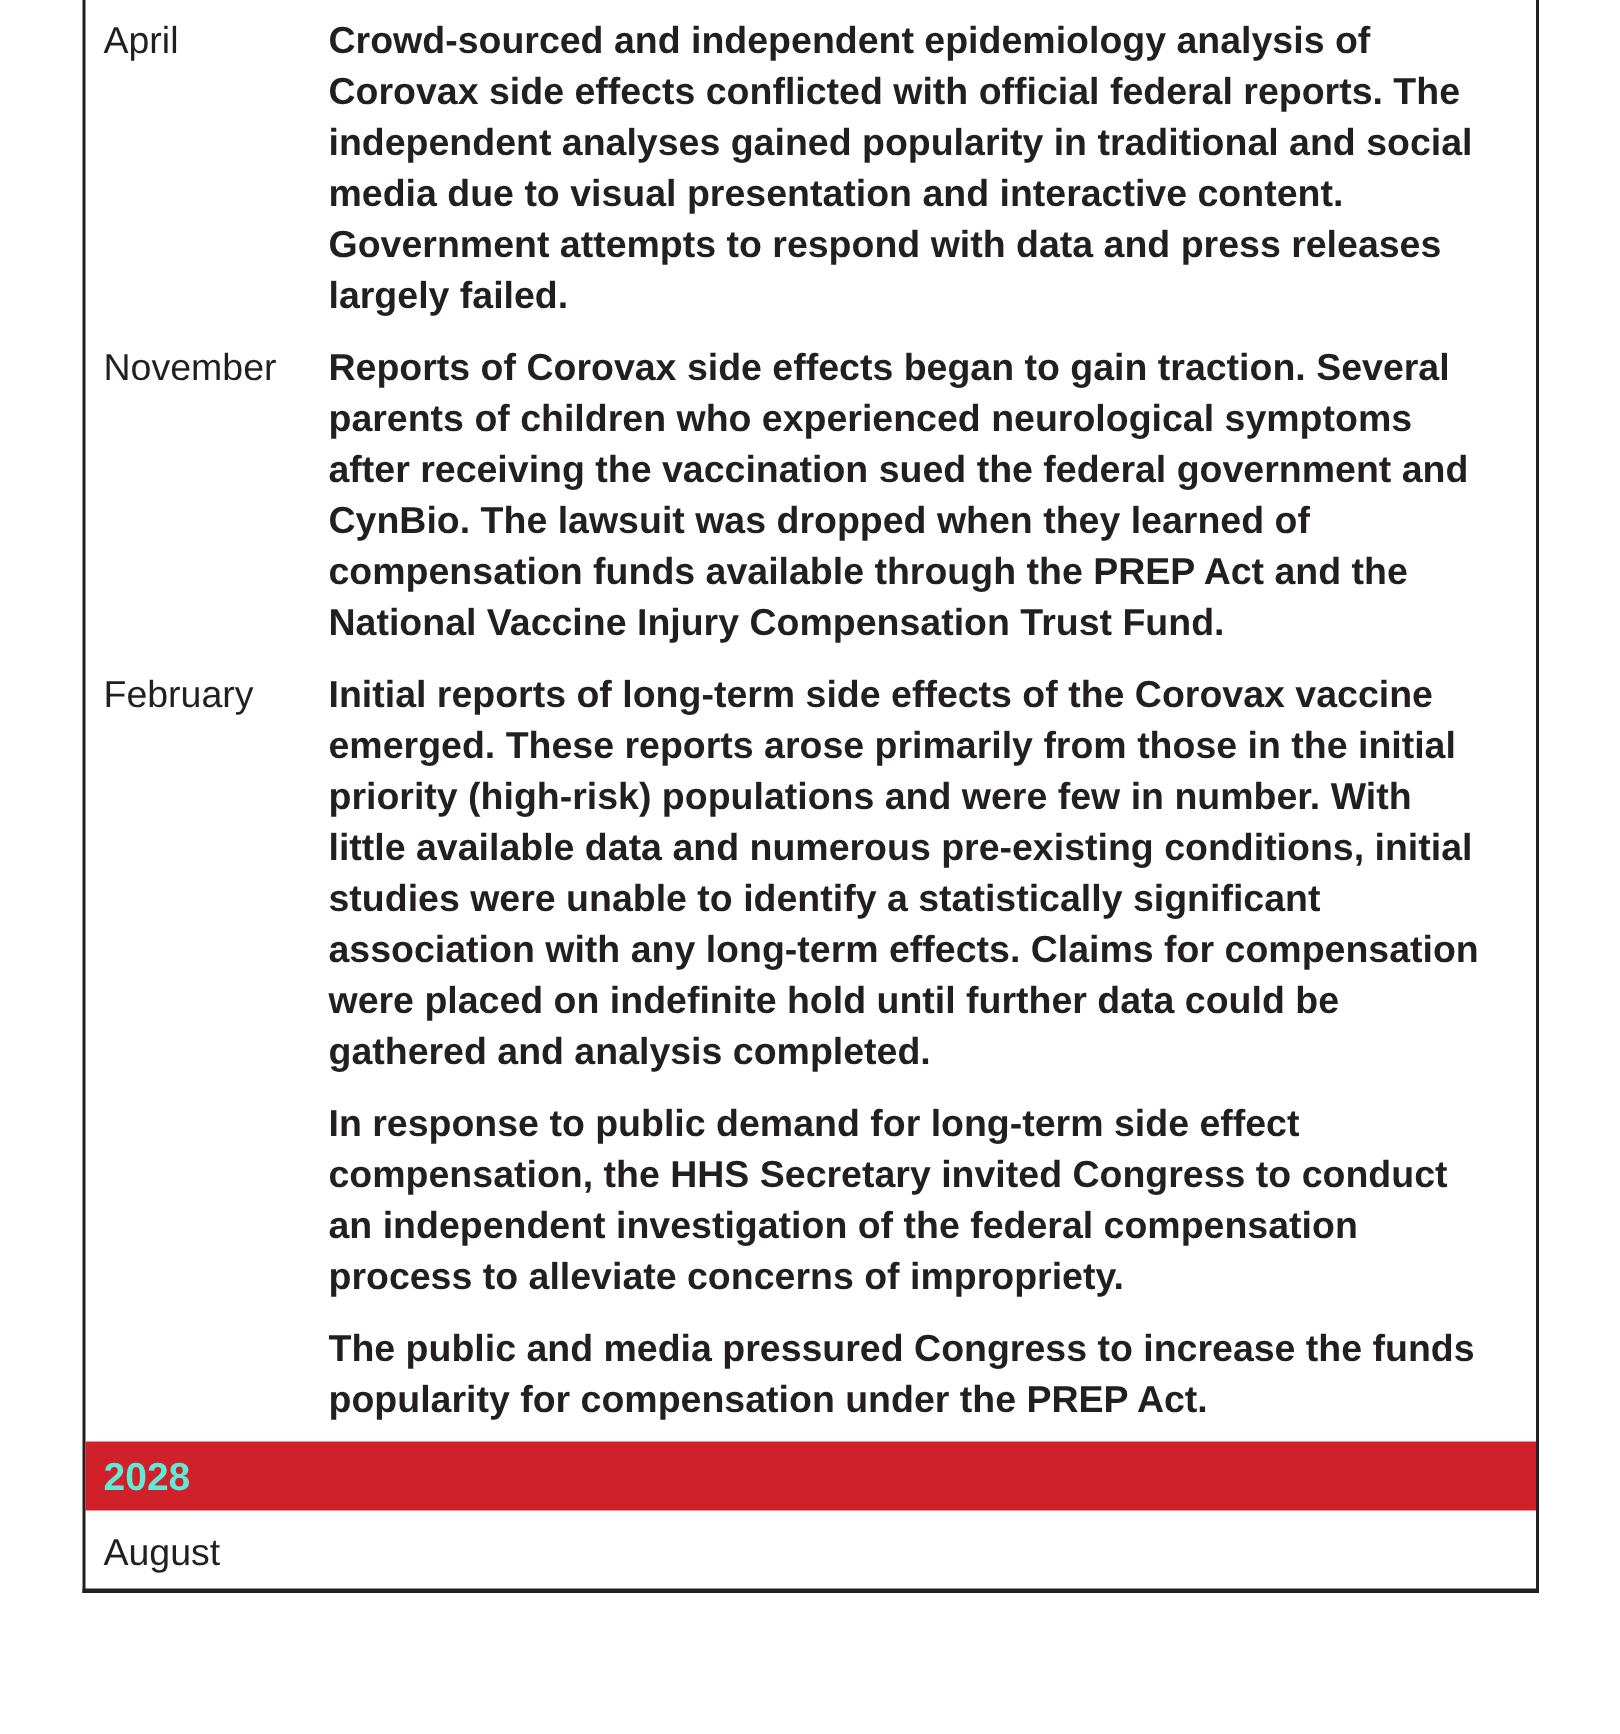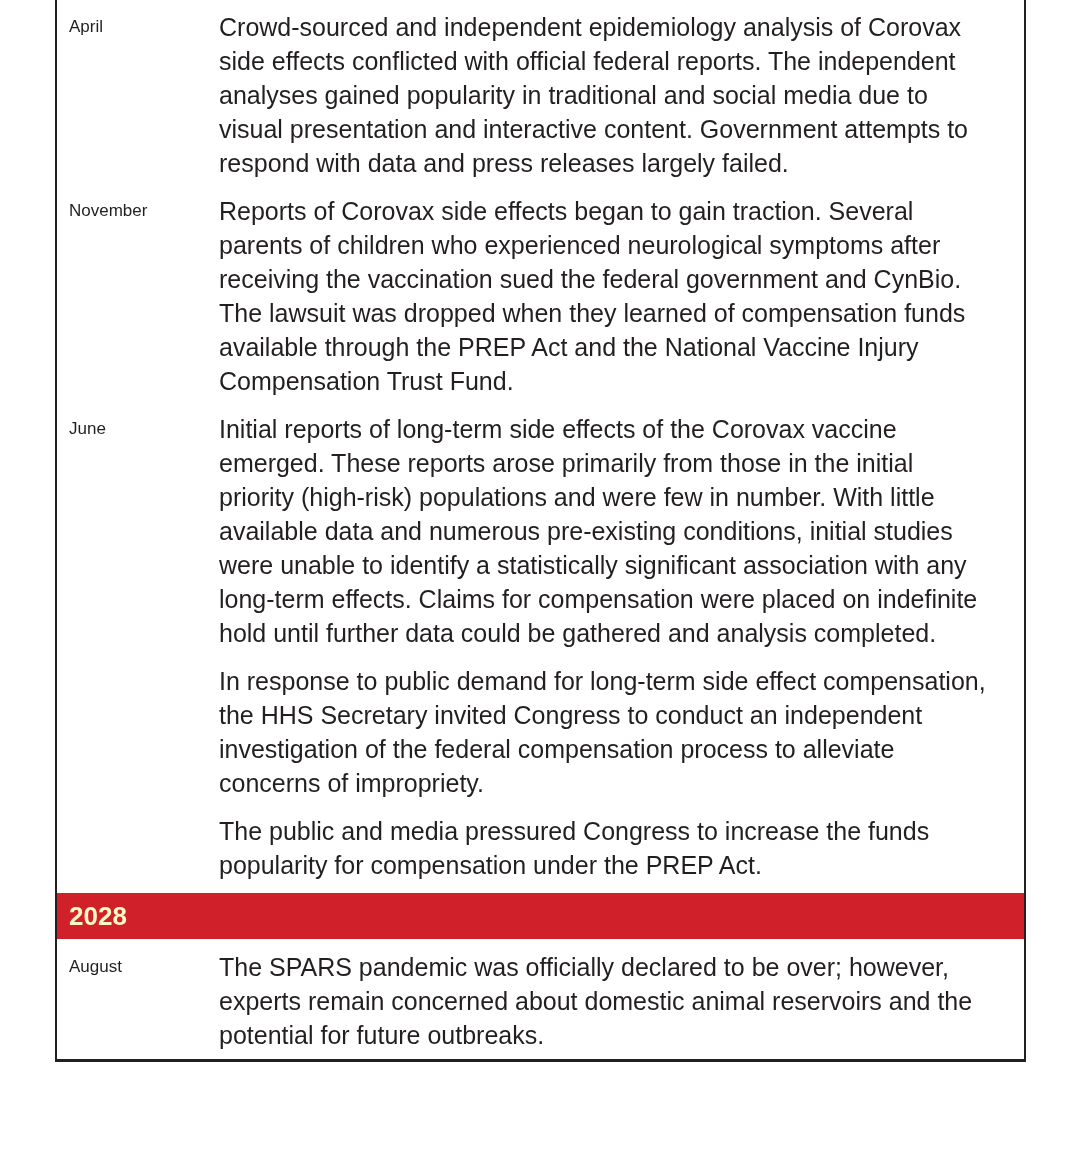--- a/index.html
+++ b/index.html
@@ -30,31 +30,32 @@
     display: flex;
     align-items: flex-start;
     padding: 7px 0;
   }
   .entry-row.first {
     padding-top: 16px;
   }
   .month {
     flex: 0 0 150px;
     padding-left: 12px;
-    font-size: 17px;
+    font-size: 25px;
     line-height: 34px;
   }
   .content {
     flex: 1;
     padding-right: 30px;
     font-size: 25px;
     line-height: 34px;
   }
   .content p {
     margin: 0 0 14px 0;
+    font-weight: bold;
   }
   .content p:last-child {
     margin-bottom: 0;
   }
   .year-row {
     color: #ffffff;
     font-weight: bold;
     font-size: 26px;
     line-height: 30px;
     padding: 8px 0 8px 12px;
@@ -72,28 +73,25 @@
           <p>Crowd-sourced and independent epidemiology analysis of Corovax side effects conflicted with official federal reports. The independent analyses gained popularity in traditional and social media due to visual presentation and interactive content. Government attempts to respond with data and press releases largely failed.</p>
         </div>
       </div>
       <div class="entry-row">
         <div class="month">November</div>
         <div class="content">
           <p>Reports of Corovax side effects began to gain traction. Several parents of children who experienced neurological symptoms after receiving the vaccination sued the federal government and CynBio. The lawsuit was dropped when they learned of compensation funds available through the PREP Act and the National Vaccine Injury Compensation Trust Fund.</p>
         </div>
       </div>
       <div class="entry-row">
-        <div class="month">June</div>
+        <div class="month">February</div>
         <div class="content">
           <p>Initial reports of long-term side effects of the Corovax vaccine emerged. These reports arose primarily from those in the initial priority (high-risk) populations and were few in number. With little available data and numerous pre-existing conditions, initial studies were unable to identify a statistically significant association with any long-term effects. Claims for compensation were placed on indefinite hold until further data could be gathered and analysis completed.</p>
           <p>In response to public demand for long-term side effect compensation, the HHS Secretary invited Congress to conduct an independent investigation of the federal compensation process to alleviate concerns of impropriety.</p>
           <p>The public and media pressured Congress to increase the funds popularity for compensation under the PREP Act.</p>
         </div>
       </div>
-      <div class="year-row" style="background: rgb(208, 32, 42); color: #fef9c3;"><span>2028</span></div>
+      <div class="year-row" style="background: rgb(208, 32, 42); color: #5eead4;"><span>2028</span></div>
       <div class="entry-row">
         <div class="month">August</div>
-        <div class="content">
-          <p>The SPARS pandemic was officially declared to be over; however, experts remain concerned about domestic animal reservoirs and the potential for future outbreaks.</p>
-        </div>
       </div>
     </div>
 </div>
 
 </body></html>

